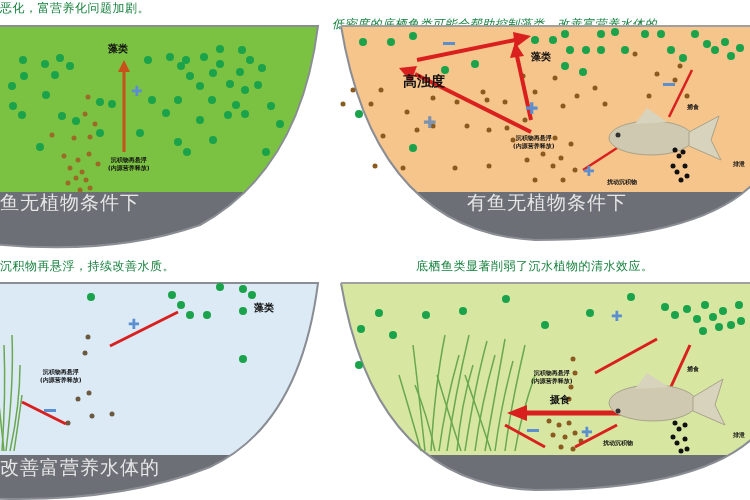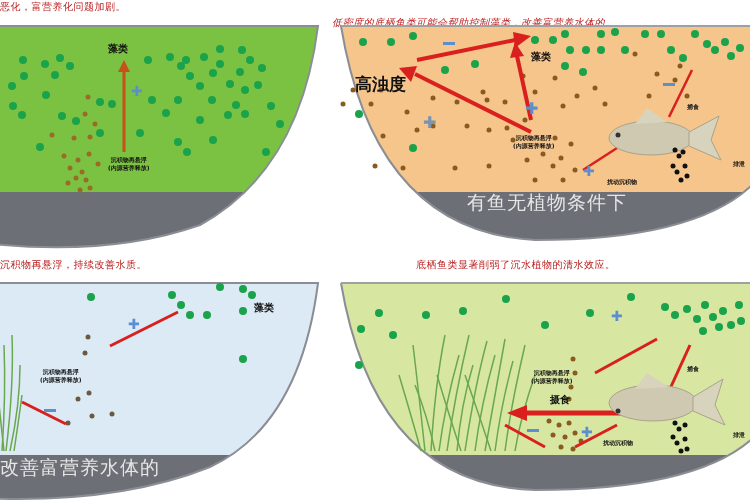--- a/index.html
+++ b/index.html
@@ -1,22 +1,22 @@
 <!DOCTYPE html>
 <html><head>
 <meta charset="utf-8">
 <style>
   html, body { margin:0; padding:0; }
   body { width:750px; height:500px; background:#ffffff; position:relative; overflow:hidden;
          font-family:"DejaVu Sans", sans-serif; }
-  .caption { position:absolute; font-family:"DejaVu Serif", serif; font-size:10px; color:#b91c1c; white-space:nowrap; letter-spacing:0.5px; }
+  .caption { position:absolute; font-family:"DejaVu Serif", serif; font-size:12px; color:#15803d; white-space:nowrap; letter-spacing:0.5px; }
   .panel { position:absolute; overflow:hidden; }
   .panel svg { position:absolute; left:0; top:0; }
   .lbl { position:absolute; font-size:10px; font-weight:bold; color:#111; white-space:nowrap; }
-  .lbl.big { font-size:17px; }
+  .lbl.big { font-size:14px;padding-left:48px; }
   .lbl.sm { font-size:6px; line-height:8px; text-align:center; }
   .cond { position:absolute; font-family:"DejaVu Serif", serif; font-size:19px; color:#e6e6e6; white-space:nowrap; letter-spacing:1px; }
 </style>
 </head>
 <body>
 
 <div class="caption" style="left:0;top:0;">恶化，富营养化问题加剧。</div>
 <div class="caption" style="left:332px;top:16px;font-style:italic;">低密度的底栖鱼类可能会帮助控制藻类，改善富营养水体的</div>
 <div class="caption" style="left:0;top:258px;">沉积物再悬浮，持续改善水质。</div>
 <div class="caption" style="left:416px;top:258px;">底栖鱼类显著削弱了沉水植物的清水效应。</div>
@@ -104,20 +104,21 @@
     </g>
     <line x1="124" y1="132" x2="124" y2="50" stroke="#c8501a" stroke-width="3"></line>
     <polygon points="118,52 130,52 124,40" fill="#c8501a"></polygon>
     <text x="131" y="76" fill="#5b8fd0" font-size="14" font-weight="bold" font-family="DejaVu Sans, sans-serif">✚</text>
   </svg>
   <div class="lbl" style="left:108px;top:22px;">藻类</div>
   <div class="lbl sm" style="left:108px;top:136px;">
     <div>沉积物再悬浮</div>
     <div>(内源营养释放)</div>
   </div>
+  <div class="cond" style="left:0;top:170px;">鱼无植物条件下</div>
 </div>
 
 <div class="panel" style="left:335px;top:20px;width:415px;height:230px;">
   <svg width="415" height="230">
     <defs>
         <clipPath id="c2">
           <path d="M6,6 L430,6 L430,150 Q380,220 200,220 Q40,212 6,6 Z"></path>
         </clipPath>
       </defs>
     <g clip-path="url(#c2)">

